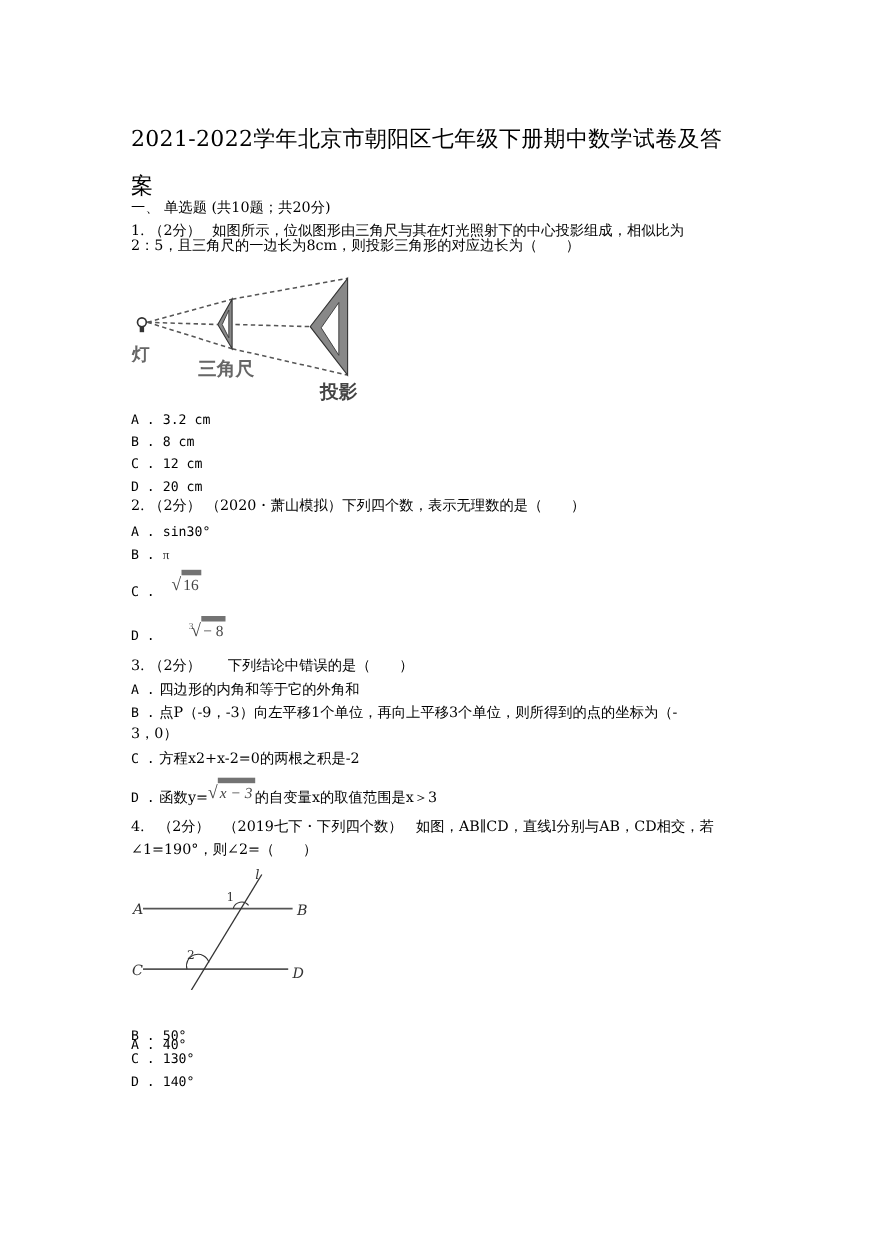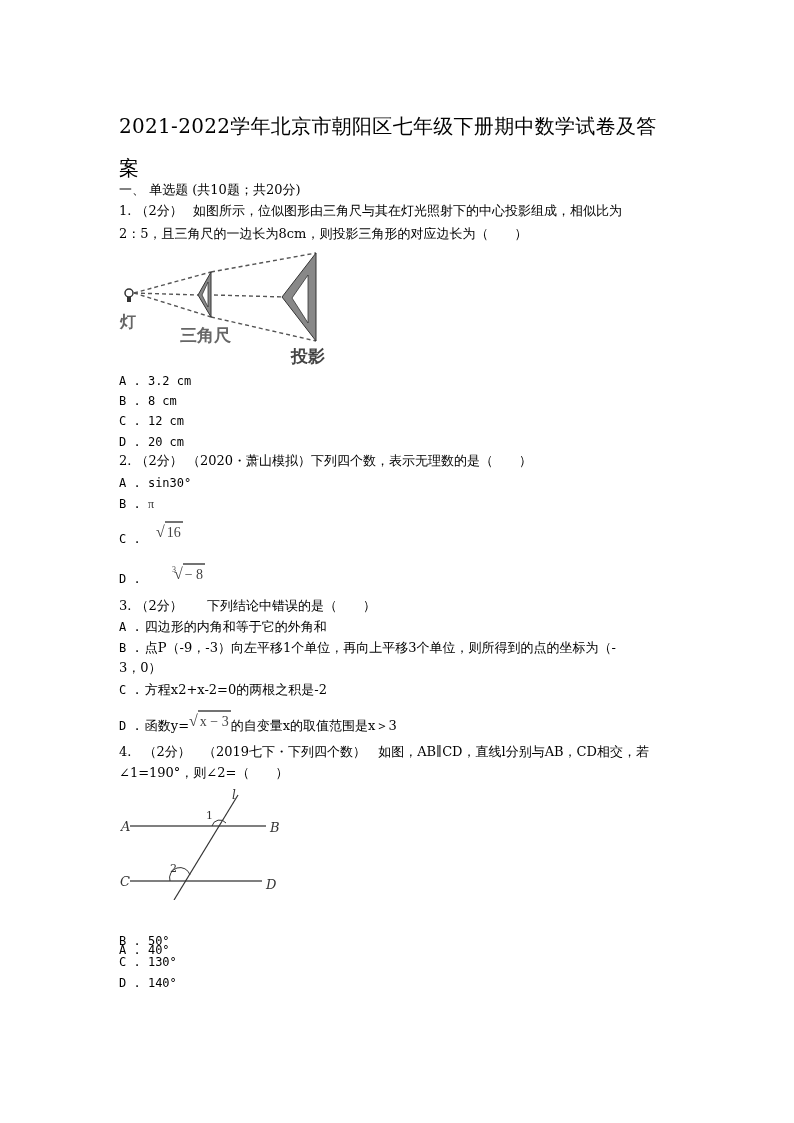--- a/index.html
+++ b/index.html
@@ -3,41 +3,41 @@
 <meta charset="utf-8">
 <style>
   html,body{margin:0;padding:0;background:#fff;}
   body{width:794px;height:1123px;position:relative;overflow:hidden;
        font-family:"DejaVu Serif","Liberation Serif",serif;color:#000;}
   .title{position:absolute;left:119px;top:105px;width:560px;font-size:20px;line-height:42px;letter-spacing:0.3px;}
   .line{position:absolute;left:119px;font-size:13px;line-height:20px;white-space:nowrap;}
   .opt{font-family:"DejaVu Sans Mono","Liberation Mono",monospace;font-size:12px;}
   .math{font-family:"Liberation Serif",serif;font-style:normal;color:#333;}
   .sqrt{display:inline-block;position:relative;font-family:"Liberation Serif",serif;font-size:14px;color:#444;}
-  .sqrt .rad{border-top:2px solid #737373;padding:2px 2px;}
+  .sqrt .rad{border-top:5px solid #737373;padding:2px 2px;}
   .sqrt .sym{font-size:16px;}
   .sqrt .idx{position:absolute;left:-2px;top:-4px;font-size:8px;}
   svg{position:absolute;}
 </style>
 </head>
 <body>
 
 <div class="title">
   <div>2021-2022学年北京市朝阳区七年级下册期中数学试卷及答</div>
   <div>案</div>
 </div>
 
 <div class="line" style="top:180px">一、 单选题 (共10题；共20分)</div>
 
 <div class="line" style="top:201px">
   <span>1.</span>
   <span>（2分）</span>
   <span style="margin-left:6px">如图所示，位似图形由三角尺与其在灯光照射下的中心投影组成，相似比为</span>
 </div>
-<div class="line" style="top:224px">2：5，且三角尺的一边长为8cm，则投影三角形的对应边长为（　　）</div>
+<div class="line" style="top:214px">2：5，且三角尺的一边长为8cm，则投影三角形的对应边长为（　　）</div>
 
 <svg style="left:118px;top:245px" width="230" height="125" viewBox="0 0 230 125">
   <g>
     <circle cx="11" cy="48" r="4" fill="none" stroke="#333" stroke-width="1.5"></circle>
     <rect x="9" y="52" width="4" height="5" fill="#333"></rect>
   </g>
   <line x1="16" y1="48" x2="93" y2="27" stroke="#555" stroke-width="1.4" stroke-dasharray="4,3"></line>
   <line x1="16" y1="48" x2="93" y2="72" stroke="#555" stroke-width="1.4" stroke-dasharray="4,3"></line>
   <line x1="16" y1="48" x2="80" y2="50" stroke="#555" stroke-width="1.4" stroke-dasharray="4,3"></line>
   <line x1="93" y1="27" x2="198" y2="8" stroke="#555" stroke-width="1.4" stroke-dasharray="4,3"></line>
@@ -73,21 +73,21 @@
 
 <div class="line" style="top:596px">
   <span>3.</span>
   <span>（2分）</span>
   <span style="margin-left:20px">下列结论中错误的是（　　）</span>
 </div>
 <div class="line" style="top:617px"><span class="opt">A .</span> <span>四边形的内角和等于它的外角和</span></div>
 <div class="line" style="top:638px"><span class="opt">B .</span> <span>点P（-9，-3）向左平移1个单位，再向上平移3个单位，则所得到的点的坐标为（-</span></div>
 <div class="line" style="top:658px">3，0）</div>
 <div class="line" style="top:680px"><span class="opt">C .</span> <span>方程x2+x-2=0的两根之积是-2</span></div>
-<div class="line" style="top:715px"><span class="opt">D .</span> <span>函数y=</span><span class="sqrt" style="top:-4px"><span class="sym">√</span><span class="rad" style="">x − 3</span></span><span>的自变量x的取值范围是x＞3</span></div>
+<div class="line" style="top:715px"><span class="opt">D .</span> <span>函数y=</span><span class="sqrt" style="top:-4px"><span class="sym">√</span><span class="rad" style="font-style:italic">x − 3</span></span><span>的自变量x的取值范围是x＞3</span></div>
 
 <div class="line" style="top:742px">
   <span>4.</span>
   <span style="margin-left:8px">（2分）</span>
   <span style="margin-left:8px">（2019七下・下列四个数）</span>
   <span style="margin-left:8px">如图，AB∥CD，直线l分别与AB，CD相交，若</span>
 </div>
 <div class="line" style="top:763px">∠1=190°，则∠2=（　　）</div>
 
 <svg style="left:118px;top:785px" width="170" height="115" viewBox="0 0 170 115">

